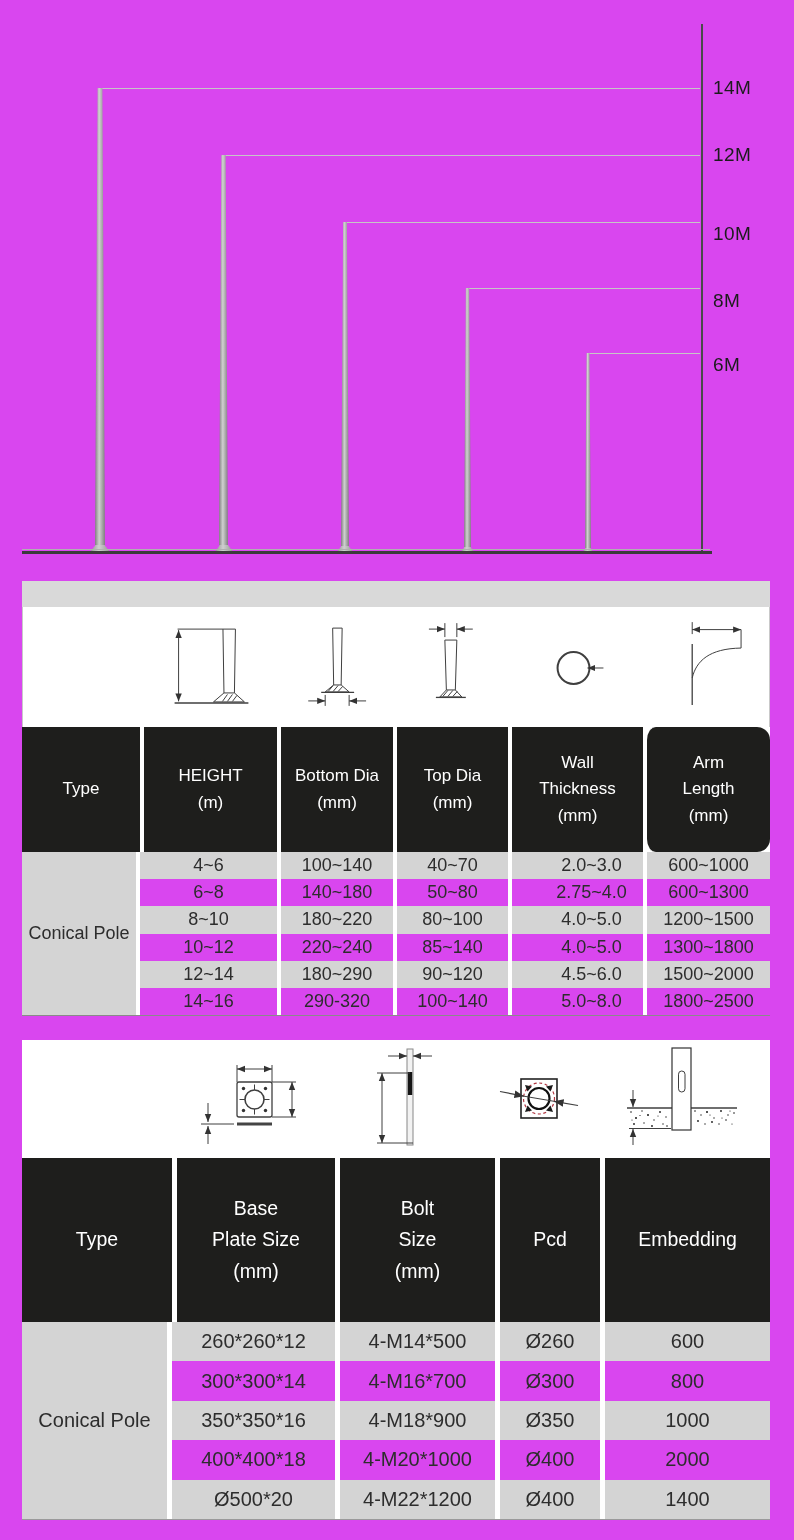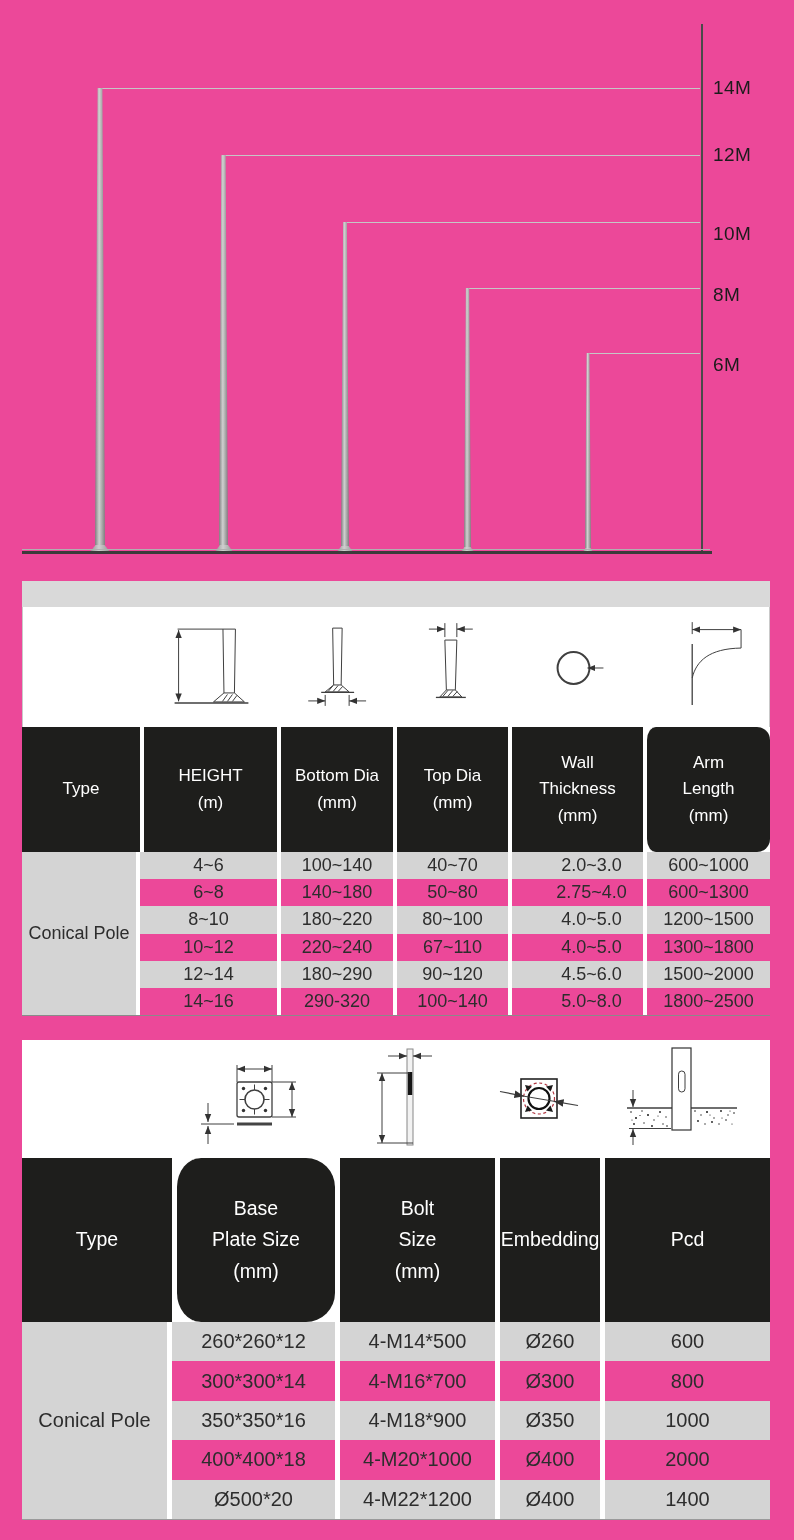--- a/index.html
+++ b/index.html
@@ -1,16 +1,16 @@
 <!DOCTYPE html>
 <html><head>
 <meta charset="utf-8">
 <style>
   html,body{margin:0;padding:0;background:#fff;}
-  .page{position:relative;width:794px;height:1540px;background:#ec4899;overflow:hidden;
+  .page{position:relative;width:794px;height:1540px;background:#d946ef;overflow:hidden;
         font-family:"Liberation Sans","DejaVu Sans",sans-serif;color:#2d2d2d;}
   
   .axis{position:absolute;left:701px;top:24px;width:2px;height:529px;background:#4a4a4a;}
   .ground-top{position:absolute;left:22px;top:549px;width:688px;height:1px;background:#b0b0b0;}
   .ground-main{position:absolute;left:22px;top:551px;width:690px;height:2.5px;background:#3b3b3b;}
   .leader{position:absolute;height:1px;background:#c6c6c6;}
   .shaft{position:absolute;background:linear-gradient(90deg,#7f7f7f,#d0d0d0 42%,#b5b5b5 62%,#7f7f7f);
          clip-path:polygon(26% 0,74% 0,100% 100%,0 100%);}
   .flare{position:absolute;background:linear-gradient(90deg,#8a8a8a,#cfcfcf 45%,#8f8f8f);
          clip-path:polygon(30% 0,70% 0,100% 100%,0 100%);}
@@ -49,21 +49,21 @@
   .t1head .hc:nth-child(5){width:135px;}
   .t1head .hc:nth-child(6){width:127px;border-radius:13px;}
   
   .t1body .row .c:nth-child(1){width:137px;}
   .t1body .row .c:nth-child(2){width:116px;}
   .t1body .row .c:nth-child(3){width:115px;}
   .t1body .row .c:nth-child(4){width:135px;padding-left:28px;}
   .t1body .row .c:nth-child(5){width:127px;}
   
   .t2head .hc:nth-child(1){width:150px;}
-  .t2head .hc:nth-child(2){width:163px;border-radius:29px;}
+  .t2head .hc:nth-child(2){width:163px;}
   .t2head .hc:nth-child(3){width:160px;}
   .t2head .hc:nth-child(4){width:105px;}
   .t2head .hc:nth-child(5){width:170px;}
   
   .t2body .row .c:nth-child(1){width:163px;}
   .t2body .row .c:nth-child(2){width:160px;}
   .t2body .row .c:nth-child(3){width:105px;}
   .t2body .row .c:nth-child(4){width:170px;}
 </style>
 </head>
@@ -90,21 +90,21 @@
     <div class="flare" style="left:460px;top:547px;width:15px;height:6px;"></div>
     <div class="shaft" style="left:585px;top:353px;width:6px;height:195px;"></div>
     <div class="flare" style="left:582px;top:548px;width:12px;height:5px;"></div>
 
     <div class="ground-top"></div>
     <div class="ground-main"></div>
 
     <div class="hlabel" style="top:77px;">14M</div>
     <div class="hlabel" style="top:144px;">12M</div>
     <div class="hlabel" style="top:223px;">10M</div>
-    <div class="hlabel" style="top:284px;">8M</div>
+    <div class="hlabel" style="top:290px;">8M</div>
     <div class="hlabel" style="top:354px;">6M</div>
   </div>
 
   <div class="bar1"></div>
 
   <svg class="strip strip1" viewBox="0 0 748 120">
     <defs>
       <marker id="a1" viewBox="0 0 10 10" refX="10" refY="5" markerWidth="8" markerHeight="8" orient="auto-start-reverse">
         <path d="M0,1 L10,5 L0,9 Z" fill="#333"></path>
       </marker>
@@ -198,21 +198,21 @@
       <div class="row">
         <div class="c">8~10</div>
         <div class="c">180~220</div>
         <div class="c">80~100</div>
         <div class="c">4.0~5.0</div>
         <div class="c">1200~1500</div>
       </div>
       <div class="row">
         <div class="c">10~12</div>
         <div class="c">220~240</div>
-        <div class="c">67~110</div>
+        <div class="c">85~140</div>
         <div class="c">4.0~5.0</div>
         <div class="c">1300~1800</div>
       </div>
       <div class="row">
         <div class="c">12~14</div>
         <div class="c">180~290</div>
         <div class="c">90~120</div>
         <div class="c">4.5~6.0</div>
         <div class="c">1500~2000</div>
       </div>
@@ -322,22 +322,22 @@
   </svg>
 
   <div class="thead t2head">
     <div class="hc">Type</div>
     <div class="hc">Base
 Plate Size
 (mm)</div>
     <div class="hc">Bolt
 Size
 (mm)</div>
+    <div class="hc">Pcd</div>
     <div class="hc">Embedding</div>
-    <div class="hc">Pcd</div>
   </div>
 
   <div class="tbody t2body">
     <div class="typecell">Conical Pole</div>
     <div class="rows">
       <div class="row">
         <div class="c">260*260*12</div>
         <div class="c">4-M14*500</div>
         <div class="c">Ø260</div>
         <div class="c">600</div>

